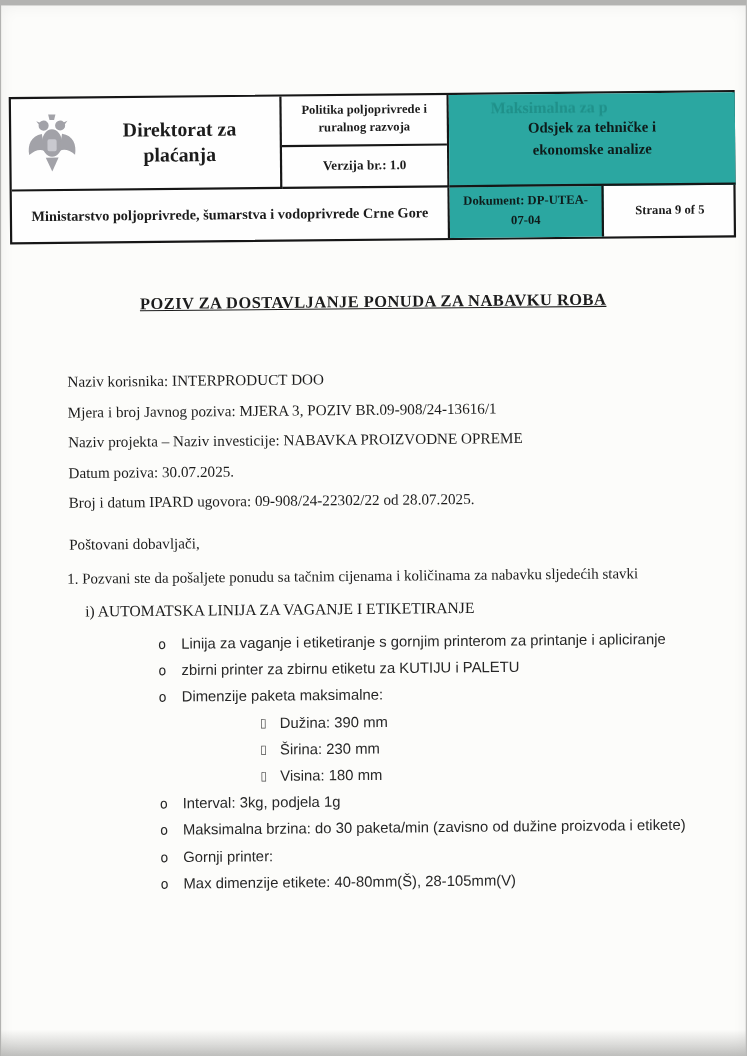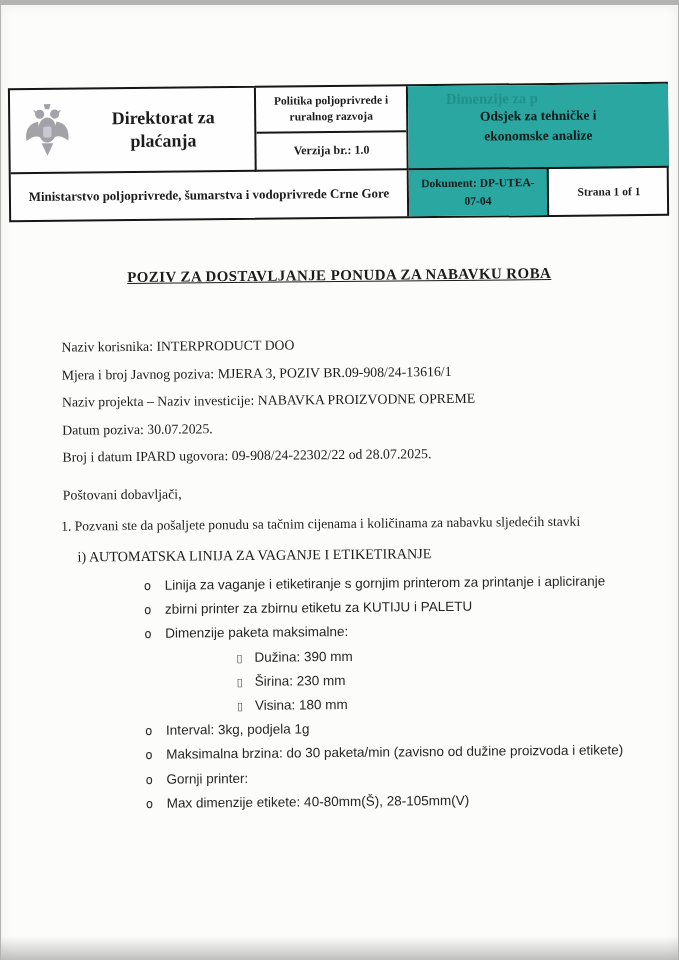--- a/index.html
+++ b/index.html
@@ -121,34 +121,34 @@
         </svg>
         <div class="directorate-name">Direktorat za plaćanja</div>
       </div>
 
       <div class="cell cB">
         <div class="b-top">Politika poljoprivrede i ruralnog razvoja</div>
         <div class="b-bot">Verzija br.: 1.0</div>
       </div>
 
       <div class="cell cC">
-        <div class="ghost">Dimenzije za p</div>
+        <div class="ghost">Maksimalna za p</div>
         <span>Odsjek za tehničke i ekonomske analize</span>
       </div>
 
       <div class="cell cD">
         <span>Ministarstvo poljoprivrede, šumarstva i vodoprivrede Crne Gore</span>
       </div>
 
       <div class="cell cE">
         <span>Dokument: DP-UTEA-07-04</span>
       </div>
 
       <div class="cell cF">
-        <span>Strana 1 of 1</span>
+        <span>Strana 9 of 5</span>
       </div>
     </div>
 
     <div class="doc-title">POZIV ZA DOSTAVLJANJE PONUDA ZA NABAVKU ROBA</div>
 
     <div class="info-block">
       <div class="info-line">Naziv korisnika: INTERPRODUCT DOO</div>
       <div class="info-line">Mjera i broj Javnog poziva: MJERA 3, POZIV BR.09-908/24-13616/1</div>
       <div class="info-line">Naziv projekta – Naziv investicije: NABAVKA PROIZVODNE OPREME</div>
       <div class="info-line">Datum poziva: 30.07.2025.</div>

